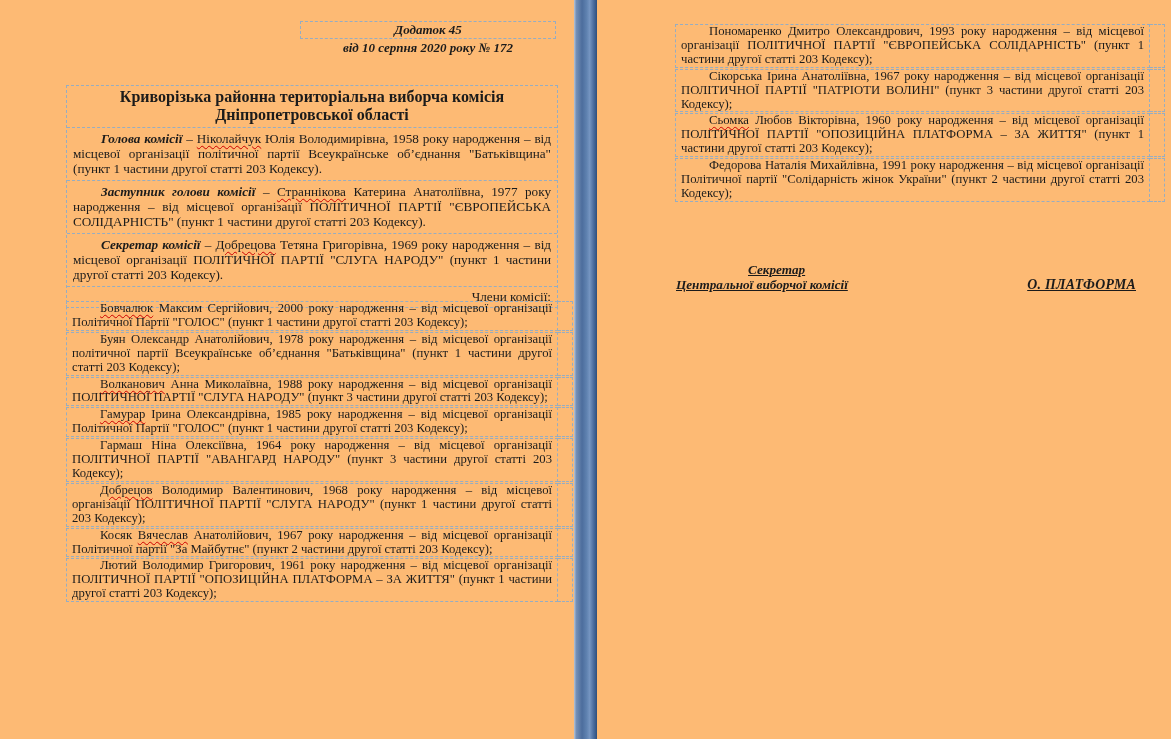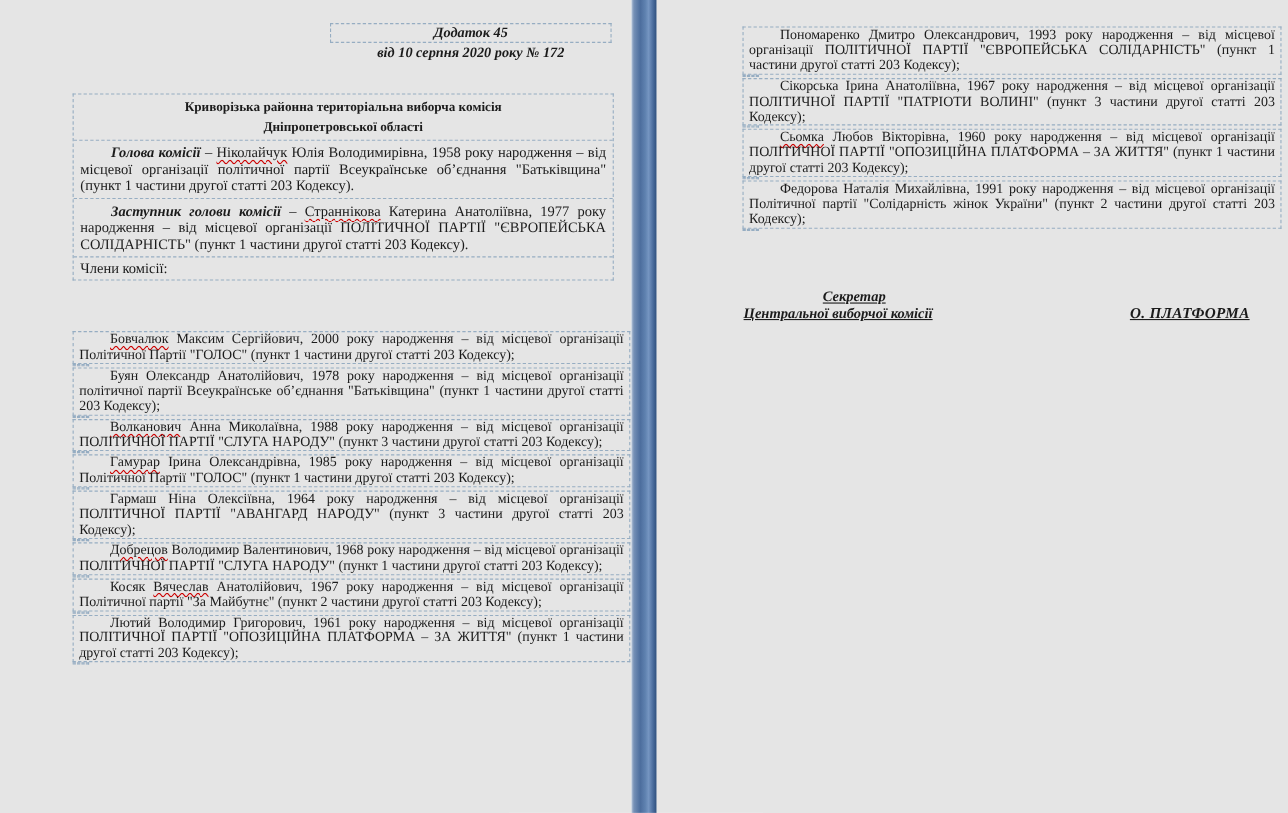--- a/index.html
+++ b/index.html
@@ -5,48 +5,48 @@
   :root{
     --dash:#96adc2;
     --ink:#1b1b1b;
   }
   html,body{margin:0;padding:0;background:#fff;}
   .canvas{
     position:relative;width:1171px;height:739px;background:#ffffff;
     font-family:"Liberation Serif","DejaVu Serif",serif;color:var(--ink);
     overflow:hidden;
   }
-  .page{position:absolute;top:0;height:739px;background:#e5e5e5;}
+  .page{position:absolute;top:0;height:739px;background:#fdba74;}
   .page-left{left:0;width:574px;}
   .page-right{left:597px;width:574px;}
   .divider{
     position:absolute;left:574px;top:0;width:23px;height:739px;
     background:linear-gradient(90deg,#b7c5d8 0%,#7590b6 10%,#4c6d9d 35%,#5f82b0 55%,#7595c1 68%,#4b6d9e 85%,#2e4f7c 100%);
   }
   
   .appendix{
     position:absolute;left:300px;top:21px;width:256px;text-align:center;
     font-weight:700;font-style:italic;font-size:13px;line-height:15.5px;
   }
   .appendix-box{border:1px dashed var(--dash);margin-bottom:1px;}
   
   .upper{
     position:absolute;left:66px;top:85px;width:492px;box-sizing:border-box;
     border:1px dashed var(--dash);
   }
   .trow{padding:2px 6px 3px;font-size:13.2px;line-height:15px;}
   .trow + .trow{border-top:1px dashed var(--dash);}
-  .trow.title{text-align:center;font-weight:700;font-size:12px;line-height:18px;}
+  .trow.title{text-align:center;font-weight:700;font-size:16px;line-height:18px;}
   .trow.para{text-align:justify;text-indent:28px;padding:3px 6px 4px;}
-  .trow.center{text-align:left;}
+  .trow.center{text-align:right;}
   
   .members{position:absolute;}
   .members-left{left:66px;top:301px;width:507px;}
   .members-right{left:78px;top:24px;width:490px;}
-  .mrow{display:flex;margin-bottom:1px;flex-direction:column;}
+  .mrow{display:flex;margin-bottom:1px;}
   .mcell{
     flex:1;box-sizing:border-box;border:1px dashed var(--dash);
     padding:0 5px;font-size:12.7px;line-height:13.9px;
     text-align:justify;text-indent:28px;
   }
   .ncell{width:15px;box-sizing:border-box;border:1px dashed var(--dash);border-left:none;}
   
   .run-bi{font-weight:700;font-style:italic;}
   .run-sq{
     text-decoration-line:underline;text-decoration-style:wavy;
@@ -74,20 +74,21 @@
       <div>від 10 серпня 2020 року № 172</div>
     </div>
 
     <div class="upper">
       <div class="trow title">
         <div>Криворізька районна територіальна виборча комісія</div>
         <div>Дніпропетровської області</div>
       </div>
       <div class="trow para"><span class="run-bi">Голова комісії</span><span> – </span><span class="run-sq">Ніколайчук</span><span> Юлія Володимирівна, 1958 року народження – від місцевої організації політичної партії Всеукраїнське об’єднання "Батьківщина" (пункт 1 частини другої статті 203 Кодексу).</span></div>
       <div class="trow para"><span class="run-bi">Заступник голови комісії</span><span> – </span><span class="run-sq">Страннікова</span><span> Катерина Анатоліївна, 1977 року народження – від місцевої організації ПОЛІТИЧНОЇ ПАРТІЇ "ЄВРОПЕЙСЬКА СОЛІДАРНІСТЬ" (пункт 1 частини другої статті 203 Кодексу).</span></div>
+      <div class="trow para"><span class="run-bi">Секретар комісії</span><span> – </span><span class="run-sq">Добрецова</span><span> Тетяна Григорівна, 1969 року народження – від місцевої організації ПОЛІТИЧНОЇ ПАРТІЇ "СЛУГА НАРОДУ" (пункт 1 частини другої статті 203 Кодексу).</span></div>
       <div class="trow center">Члени комісії:</div>
     </div>
 
     <div class="members members-left">
       <div class="mrow">
         <div class="mcell"><span class="run-sq">Бовчалюк</span><span> Максим Сергійович, 2000 року народження – від місцевої організації Політичної Партії "ГОЛОС" (пункт 1 частини другої статті 203 Кодексу);</span></div>
         <div class="ncell"></div>
       </div>
       <div class="mrow">
         <div class="mcell"><span>Буян Олександр Анатолійович, 1978 року народження – від місцевої організації політичної партії Всеукраїнське об’єднання "Батьківщина" (пункт 1 частини другої статті 203 Кодексу);</span></div>

